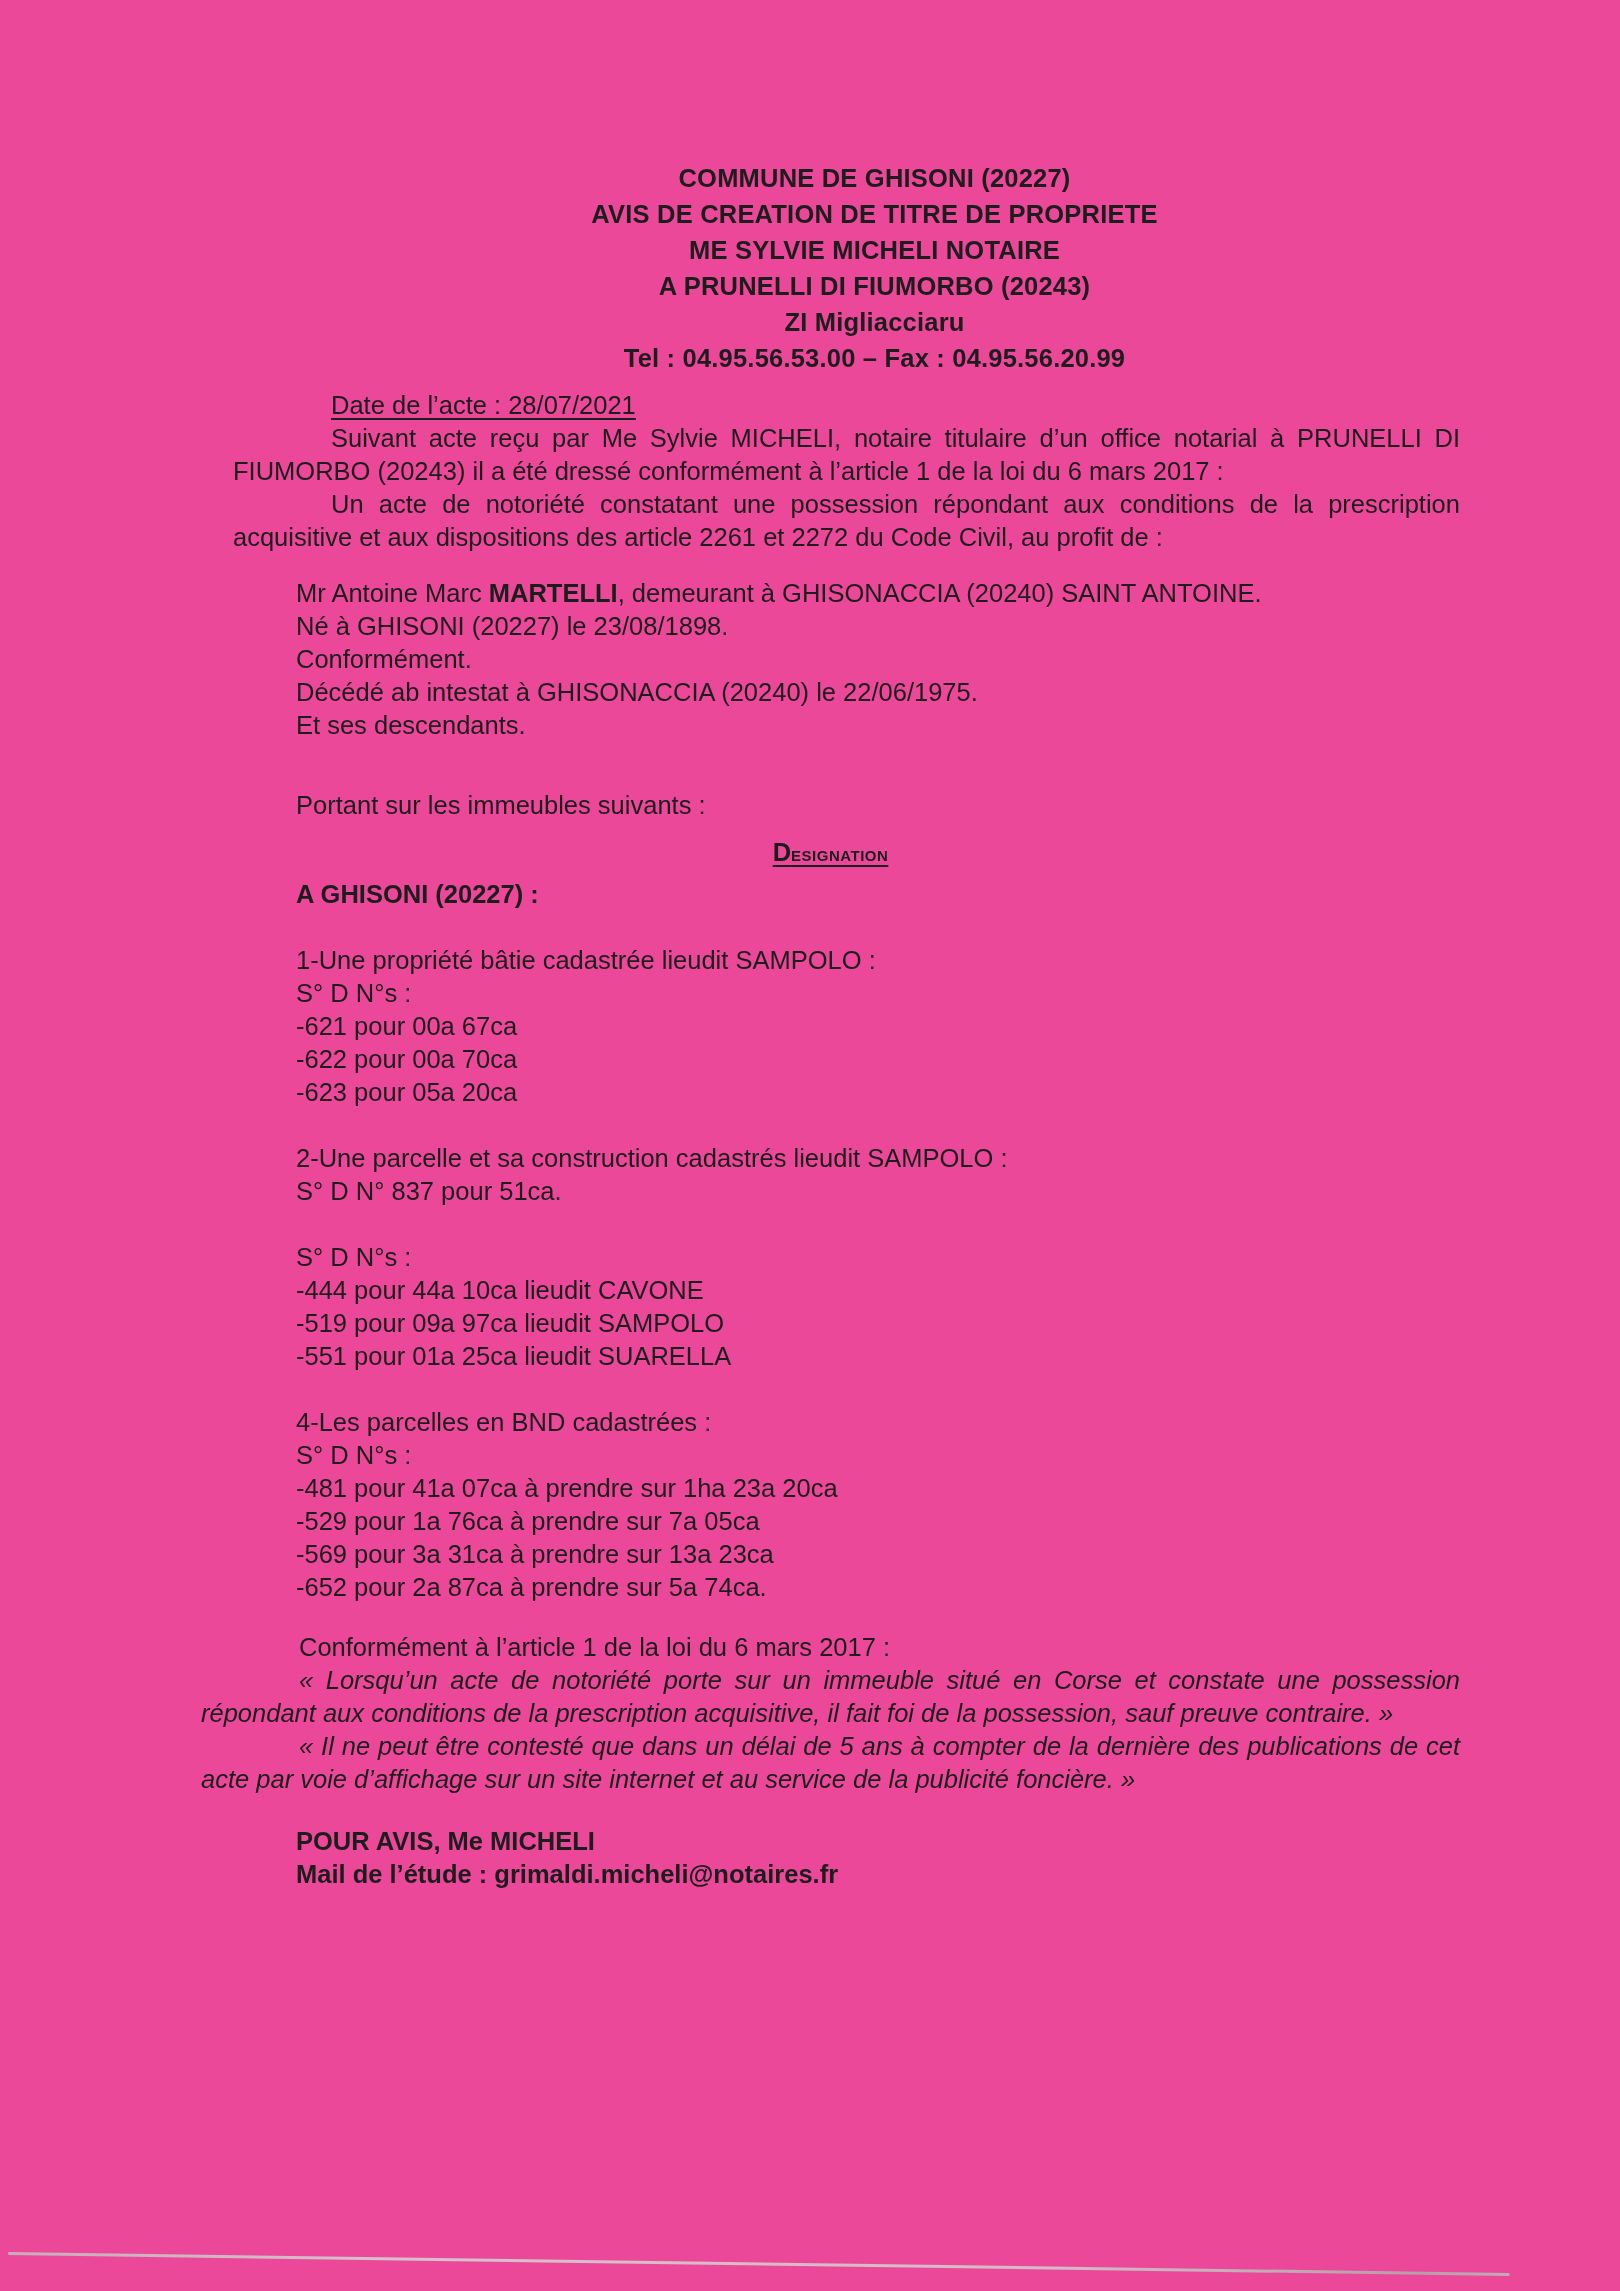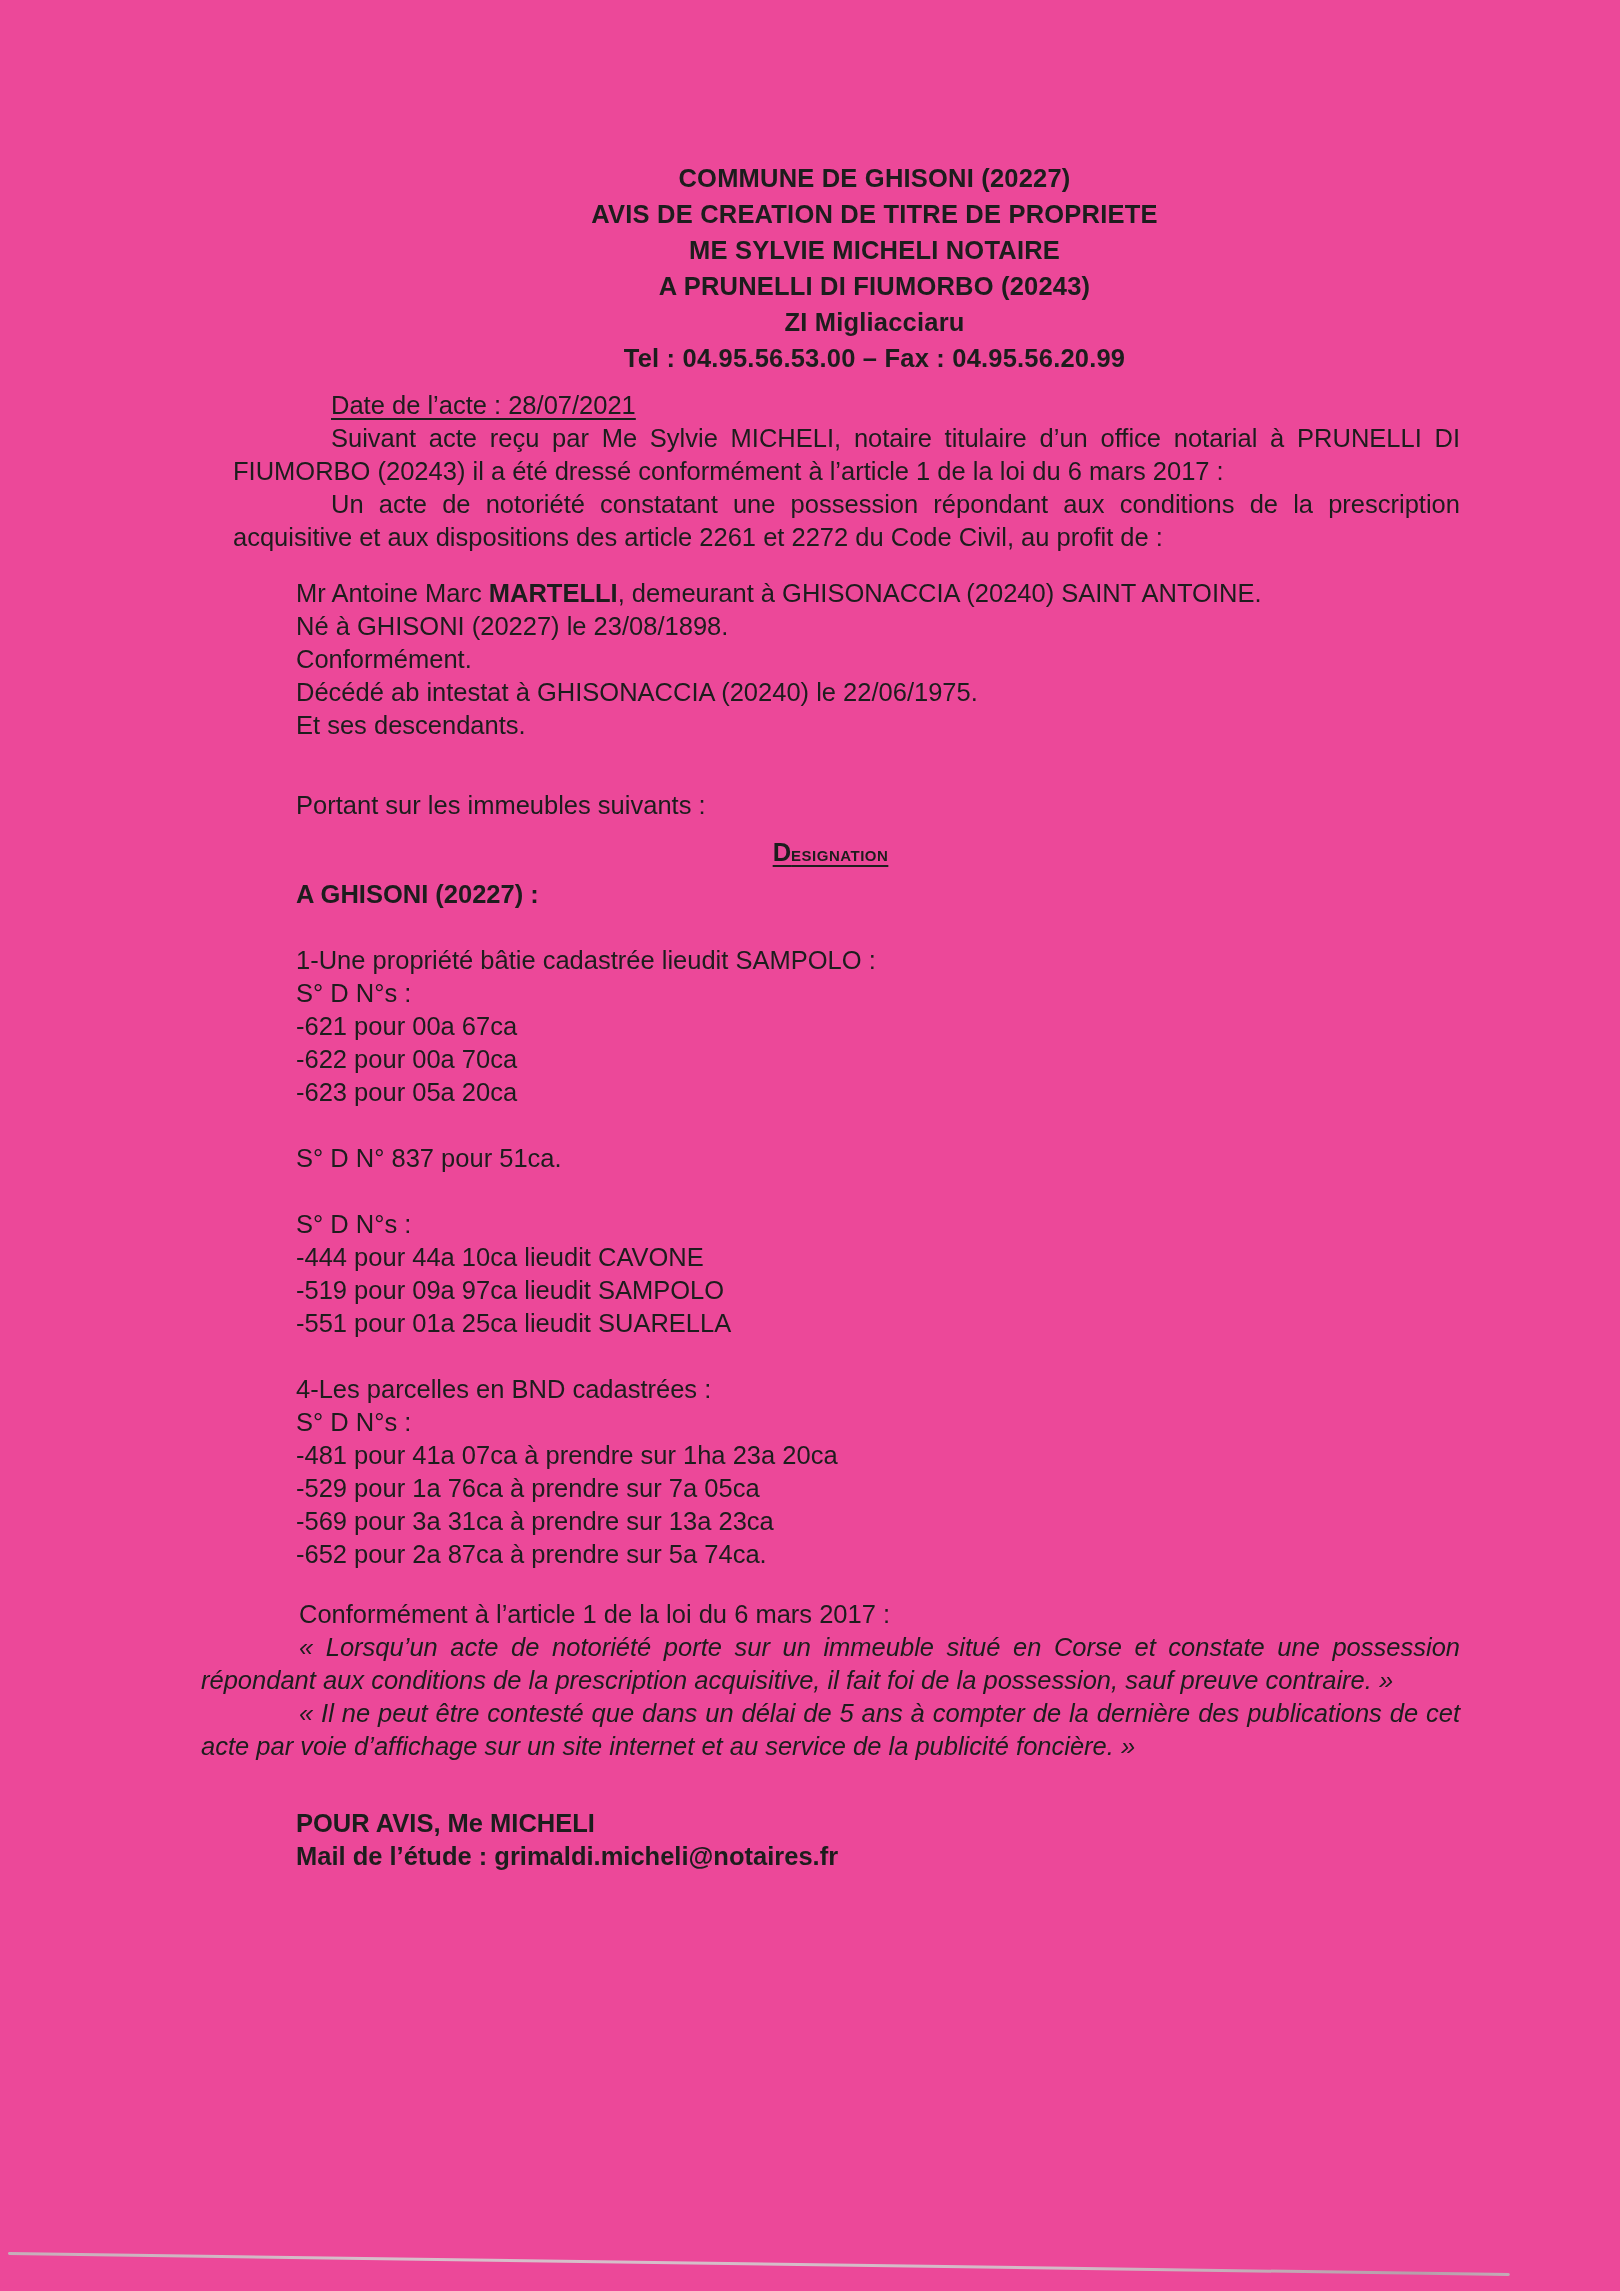--- a/index.html
+++ b/index.html
@@ -54,21 +54,21 @@
   }
   .item { margin-top: 33px; padding-left: 95px; }
   .legal { margin-top: 27.4px; }
   .quote {
     margin: 0;
     font-style: italic;
     text-align: justify;
     text-indent: 98px;
   }
   .footer-block {
-    margin-top: 44px;
+    margin-top: 29px;
     padding-left: 95px;
     font-weight: bold;
   }
   .bold { font-weight: bold; }
   .scan-edge {
     position: absolute;
     left: 7.8px;
     top: 2252px;
     width: 1502px;
     height: 2.9px;
@@ -118,20 +118,21 @@
 
     <div class="item">
       <div class="line">1-Une propriété bâtie cadastrée lieudit SAMPOLO :</div>
       <div class="line">S° D N°s :</div>
       <div class="line">-621 pour 00a 67ca</div>
       <div class="line">-622 pour 00a 70ca</div>
       <div class="line">-623 pour 05a 20ca</div>
     </div>
 
     <div class="item">
+      <div class="line">2-Une parcelle et sa construction cadastrés lieudit SAMPOLO :</div>
       <div class="line">S° D N° 837 pour 51ca.</div>
     </div>
 
     <div class="item">
       <div class="line">S° D N°s :</div>
       <div class="line">-444 pour 44a 10ca lieudit CAVONE</div>
       <div class="line">-519 pour 09a 97ca lieudit SAMPOLO</div>
       <div class="line">-551 pour 01a 25ca lieudit SUARELLA</div>
     </div>
 

